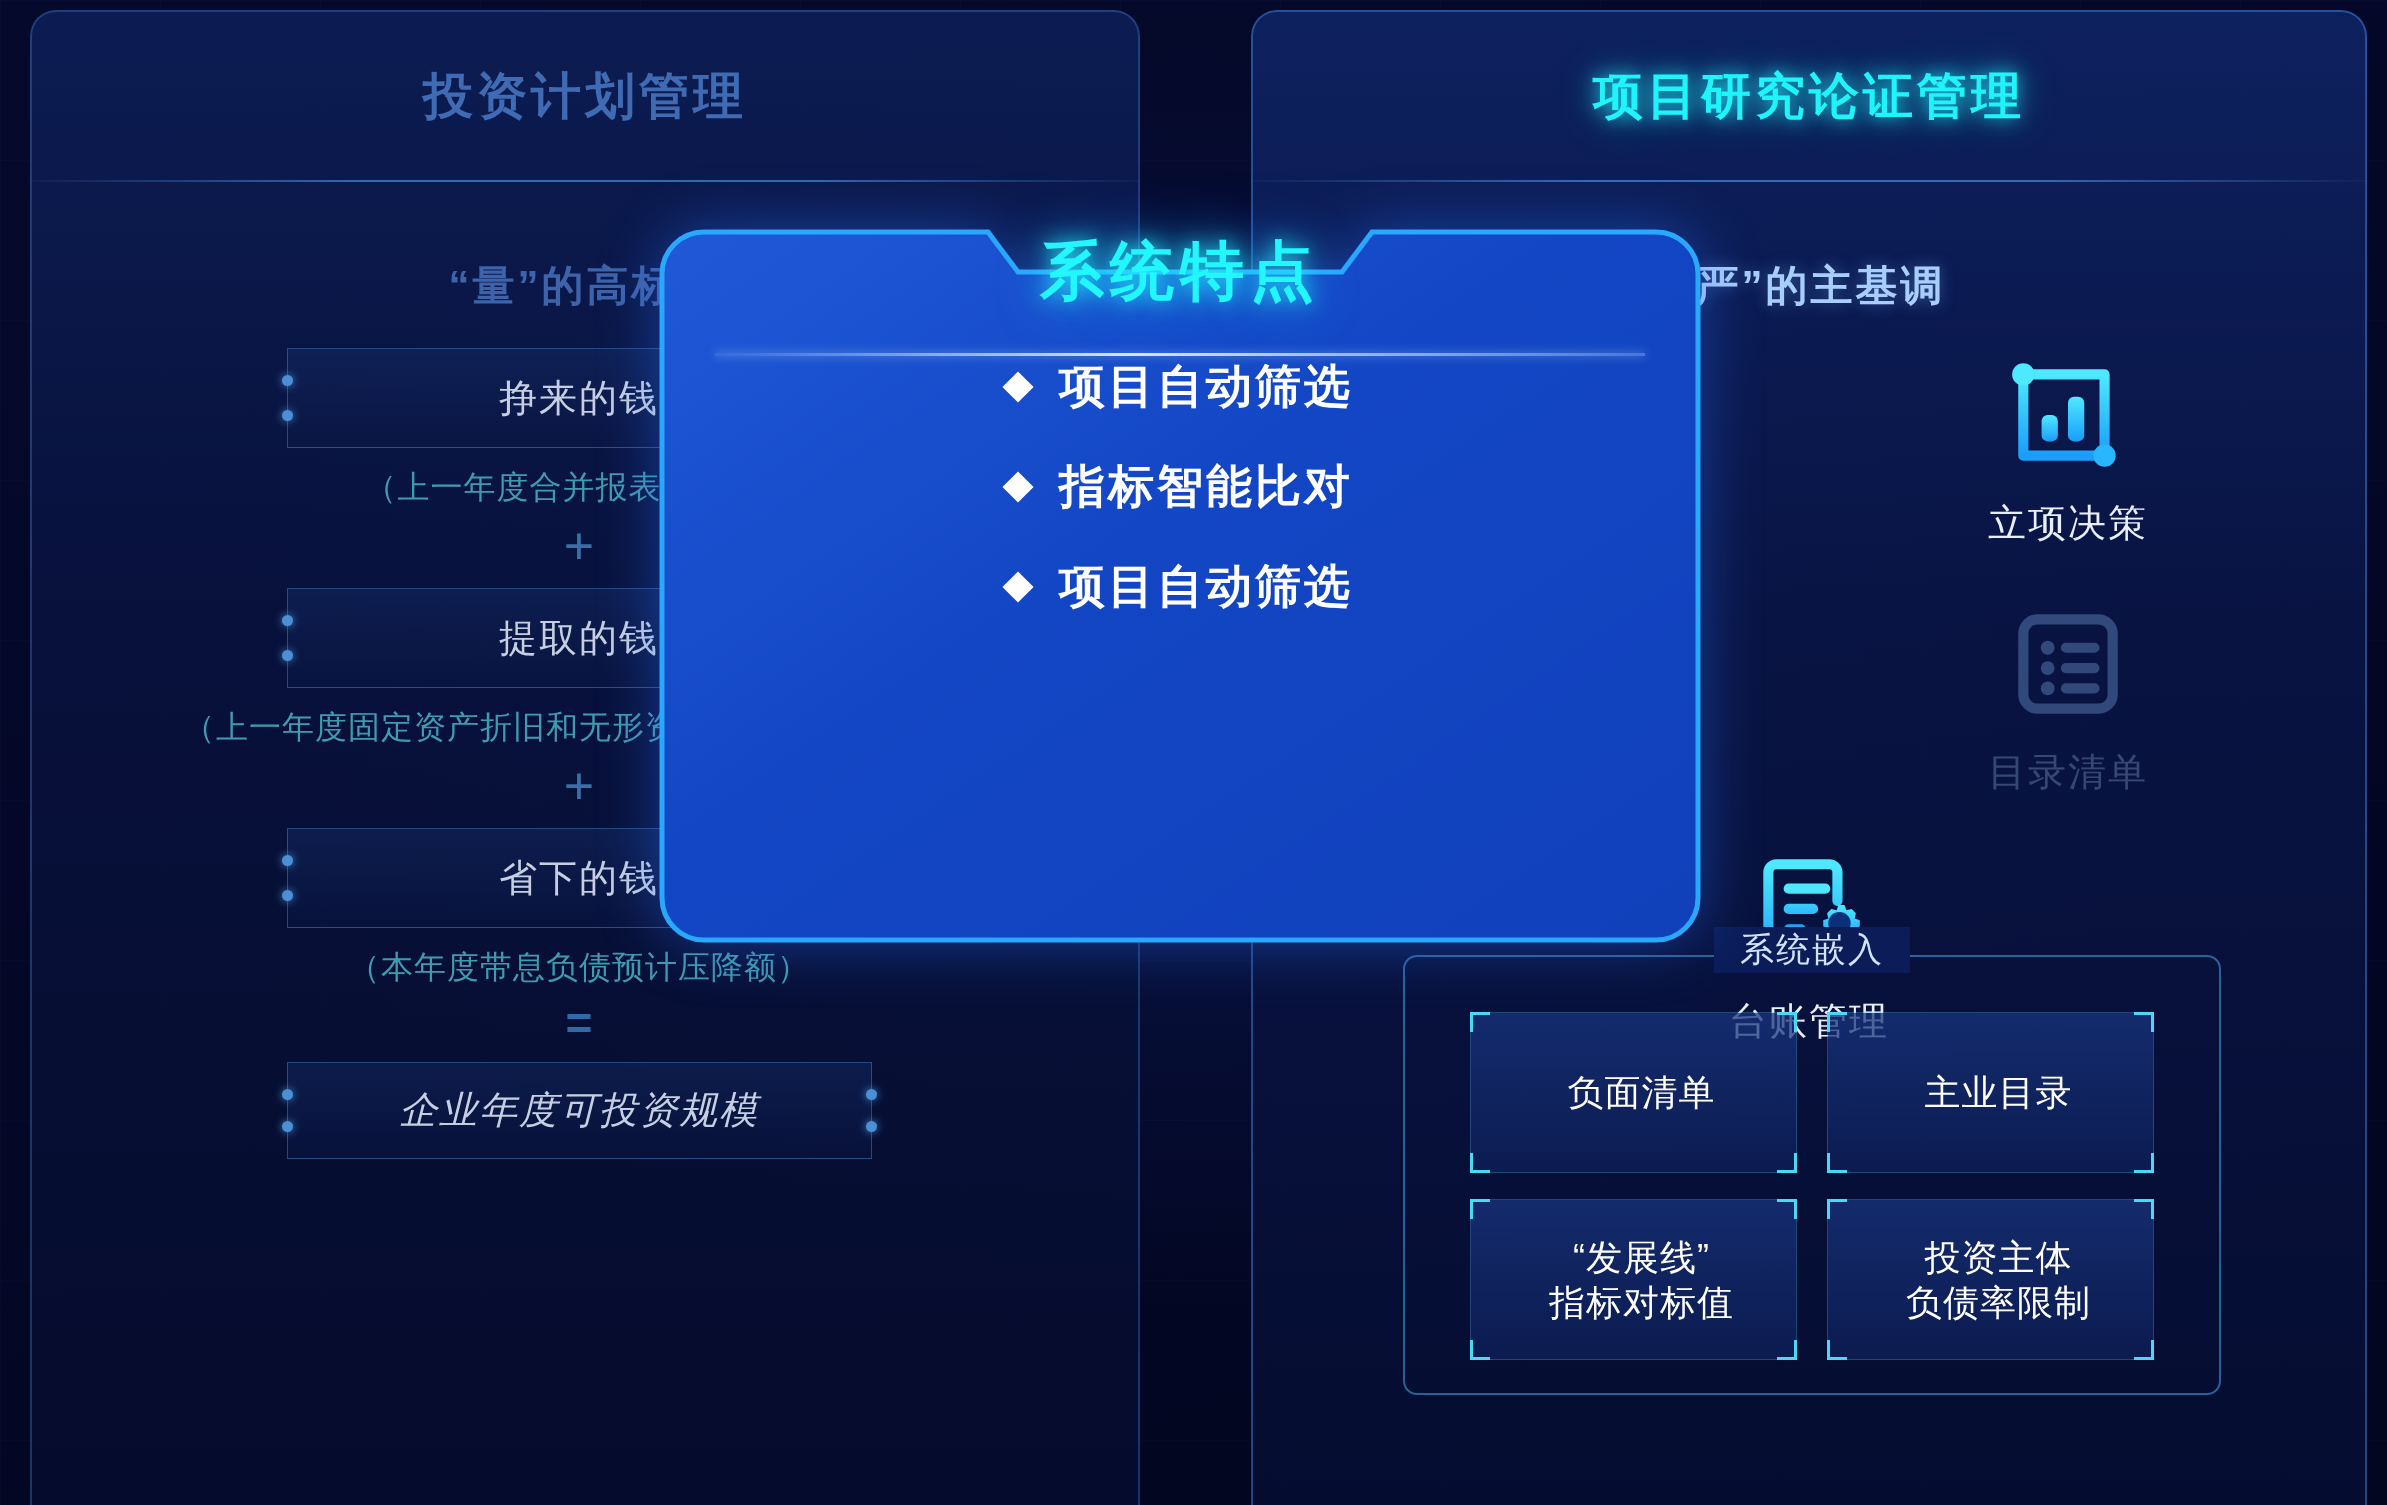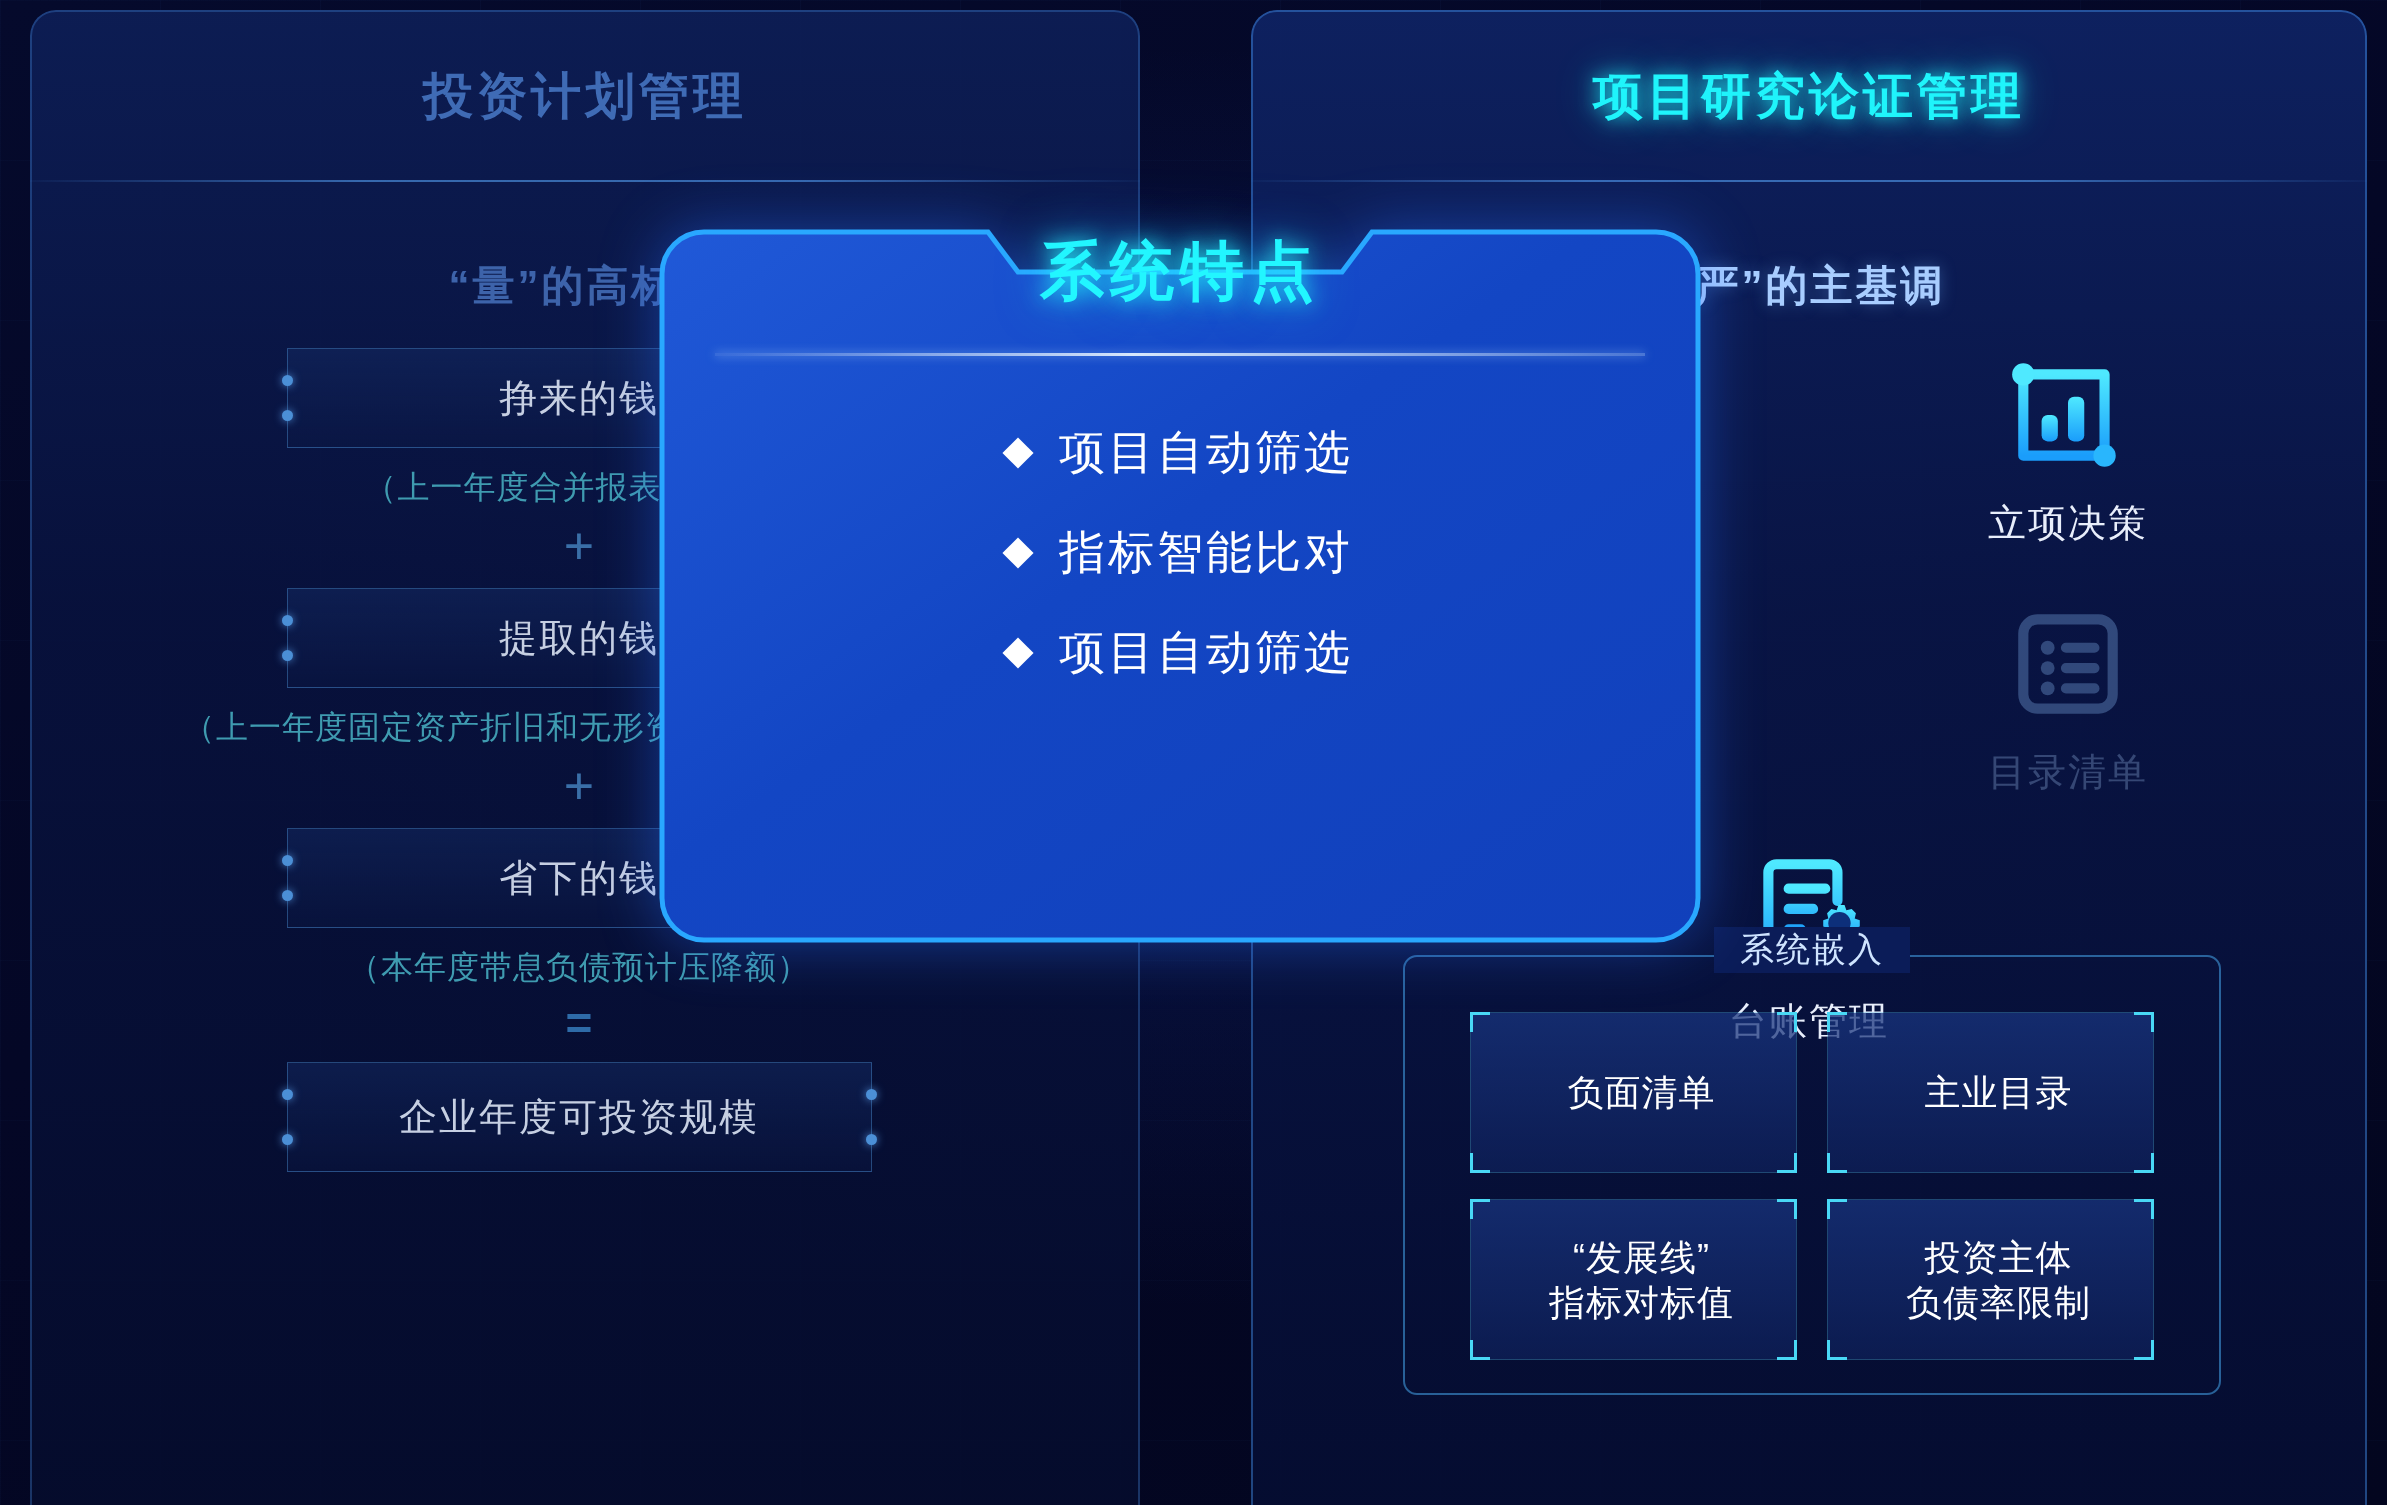--- a/index.html
+++ b/index.html
@@ -80,21 +80,21 @@
   .flow { position: absolute; left: 0; right: 12px; top: 338px; }
   .flow-box {
     position: relative;
     width: 585px; margin: 0 auto;
     height: 100px;
     border: 1.5px solid rgba(74,140,205,0.45);
     background: linear-gradient(180deg, rgba(18,40,96,0.55), rgba(10,24,70,0.35));
     display: flex; align-items: center; justify-content: center;
     color: #c6cfe2; font-size: 38px; letter-spacing: 2px;
   }
-  .flow-box.tall { height: 110px; }
+  .flow-box.tall { height: 97px; font-style: italic; }
   .flow-box .node {
     position: absolute; width: 11px; height: 11px; border-radius: 50%;
     background: #4b8fd6; box-shadow: 0 0 8px rgba(90,160,240,0.8);
   }
   .flow-box .node.tl { left: -6px; top: 26px; }
   .flow-box .node.bl { left: -6px; bottom: 26px; }
   .flow-box .node.tr { right: -6px; top: 26px; }
   .flow-box .node.br { right: -6px; bottom: 26px; }
 
   .flow-cap {
@@ -173,22 +173,22 @@
     font-size: 64px; font-weight: bold; letter-spacing: 6px;
     color: #22f6ff;
     text-shadow: 0 0 20px rgba(34,246,255,0.9), 0 0 48px rgba(34,246,255,0.5);
   }
   .modal-rule {
     margin-top: 38px; width: 930px; height: 3px;
     background: linear-gradient(to right, rgba(200,230,255,0.15), rgba(225,240,255,0.95) 45%, rgba(200,230,255,0.3));
     box-shadow: 0 0 10px rgba(170,215,255,0.6);
   }
   .modal-list {
-    margin-top: 66px; list-style: none;
-    display: flex; flex-direction: column; gap: 38px;
+    list-style: none;
+    display: flex; flex-direction: column; gap: 38px; font-weight: bold;
   }
   .modal-list li {
     display: flex; align-items: center; gap: 30px;
     color: #ffffff; font-size: 46px; letter-spacing: 3px;
   }
   .bullet {
     width: 22px; height: 22px; background: #ffffff;
     transform: rotate(45deg); flex: 0 0 auto;
   }
   

